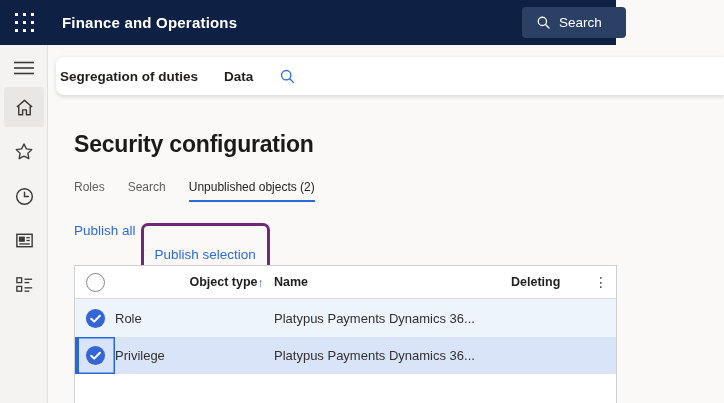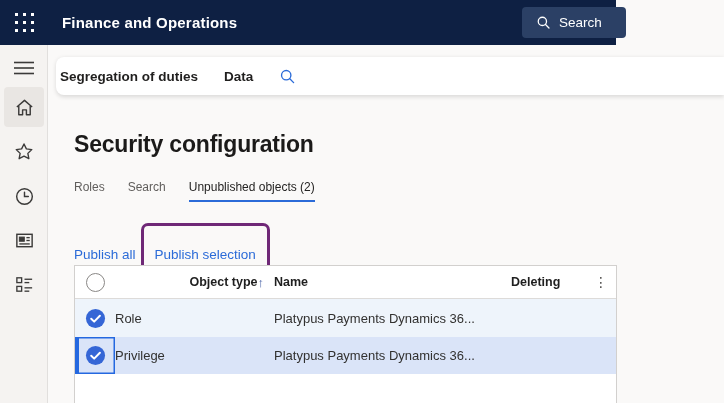--- a/index.html
+++ b/index.html
@@ -58,21 +58,21 @@
 
   
   .page-title {
     position: absolute; left: 74px; top: 131px;
     font-size: 23px; font-weight: 700; color: #1b1a19; letter-spacing: -.2px;
   }
   .tabs { position: absolute; left: 74px; top: 180px; display: flex; gap: 23px; }
   .tab { font-size: 12px; color: #605e5c; padding-bottom: 6px; cursor: pointer; border-bottom: 2.5px solid transparent; }
   .tab.active { color: #252423; border-bottom-color: #2b6bd8; }
 
-  .actions { position: absolute; left: 74px; top: 223px; display: flex; align-items: center; }
+  .actions { position: absolute; left: 74px; top: 223px; display: flex; align-items: flex-start; }
   .action-link { color: #2b6bd8; font-size: 13.5px; cursor: pointer; white-space: nowrap; }
   .highlight-box {
     border: 3px solid #6f2877; border-radius: 7px; padding: 19px 11px; margin-left: 5px;
   }
 
   
   .grid {
     position: absolute; left: 74px; top: 265px; width: 543px; height: 150px;
     background: #ffffff; border: 1px solid #d2d0ce; border-bottom: none;
   }

